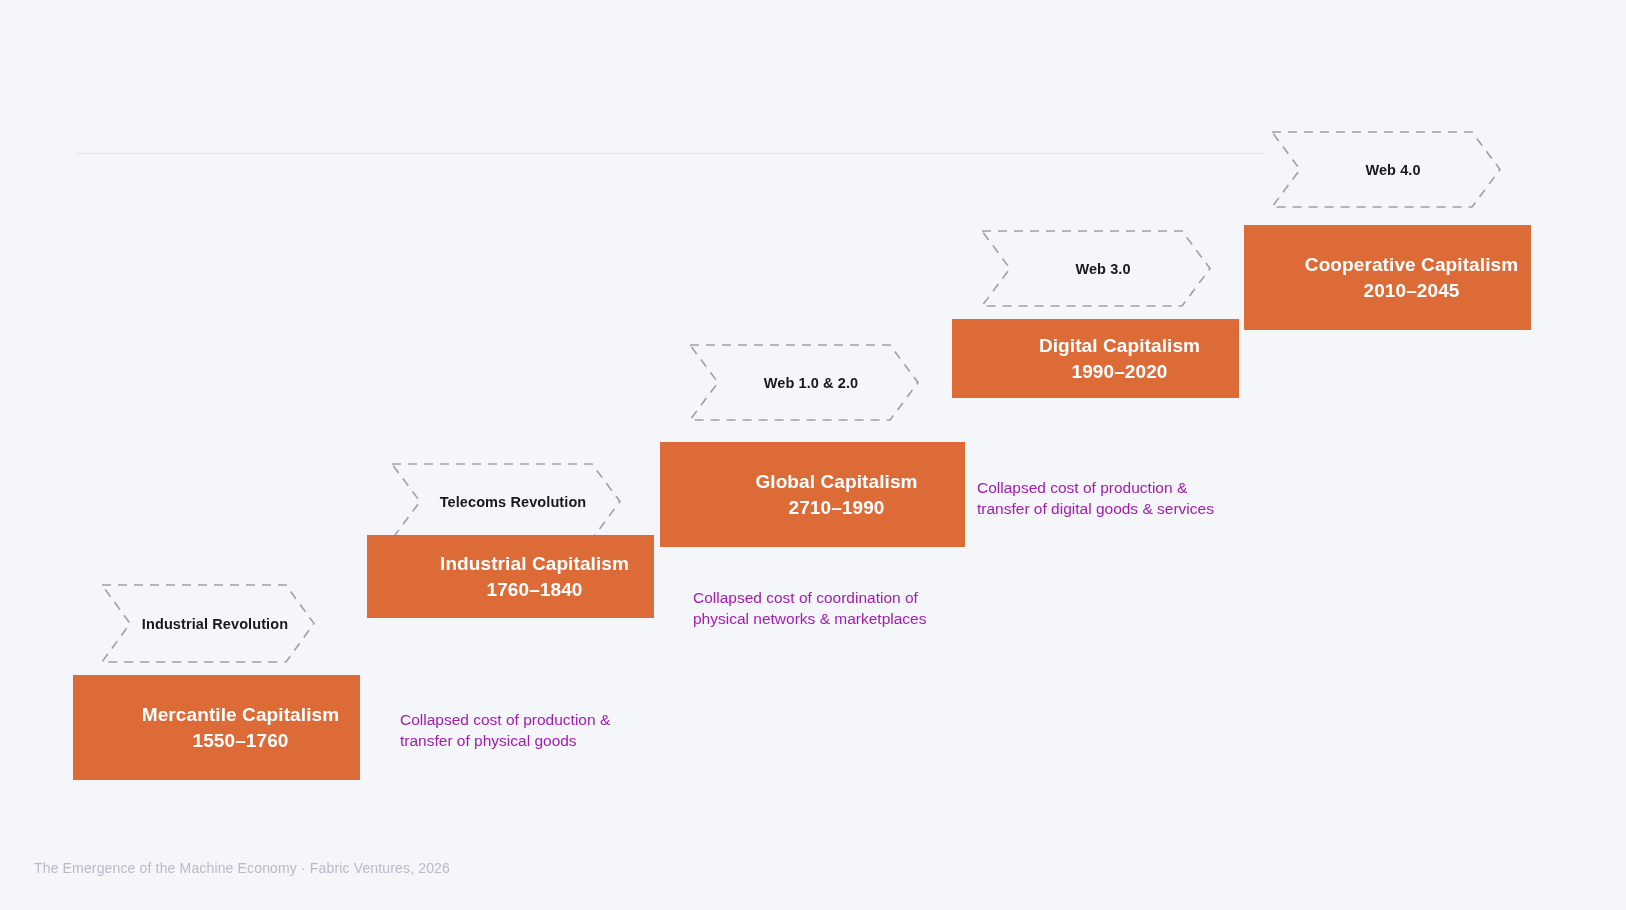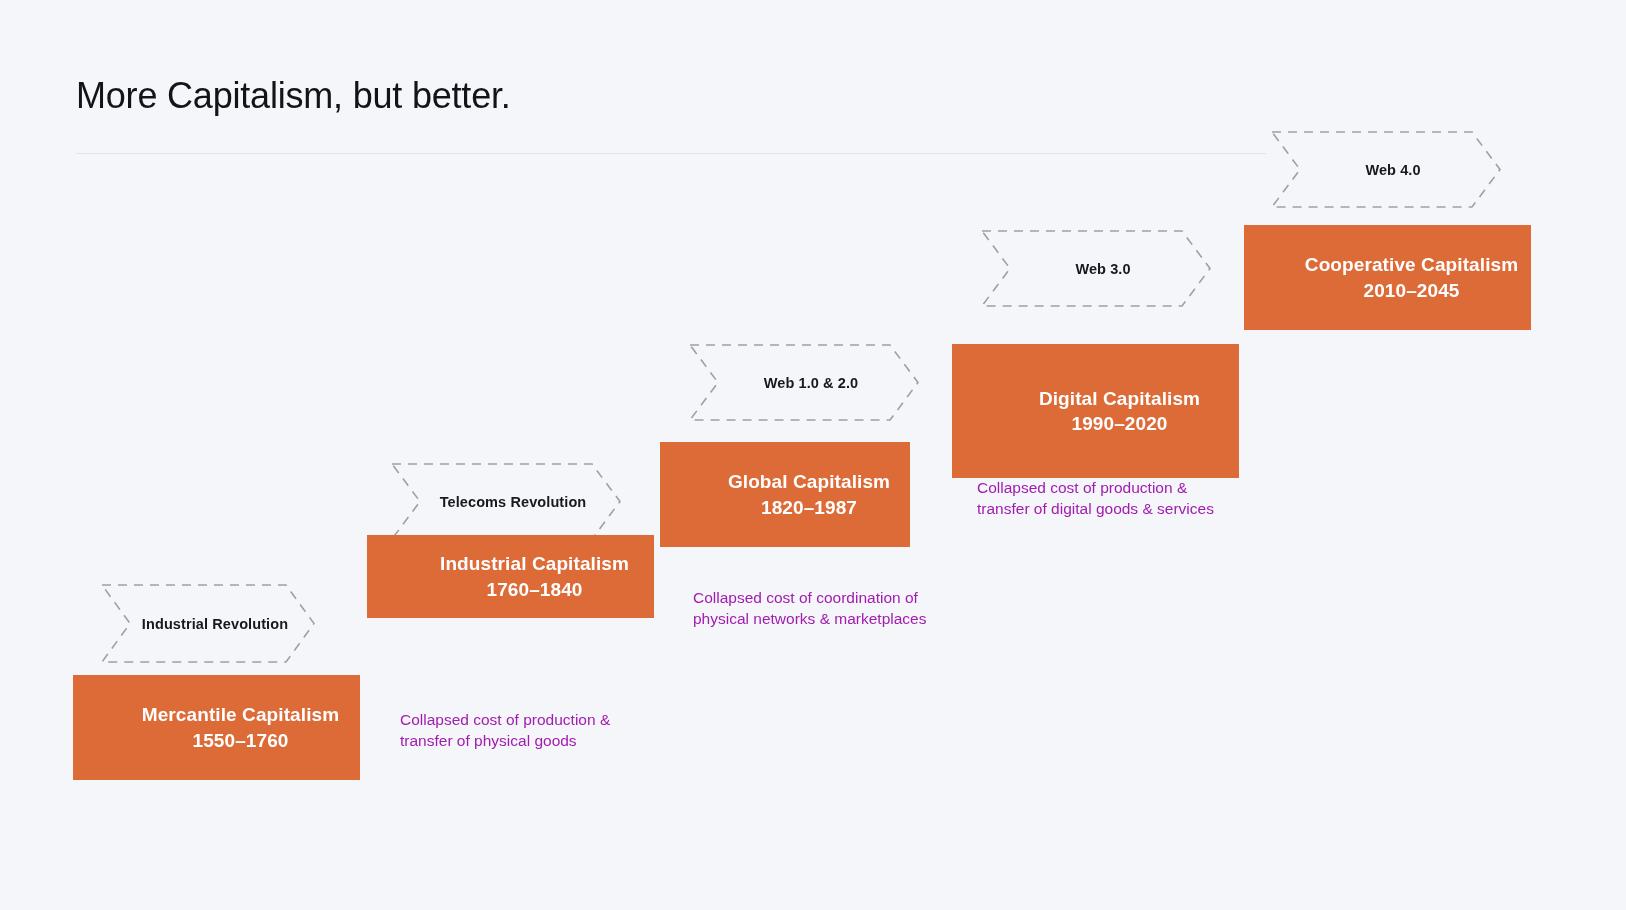--- a/index.html
+++ b/index.html
@@ -127,21 +127,20 @@
     color: #b6bbc6;
     letter-spacing: 0.15px;
     white-space: nowrap;
   }
 </style>
 </head>
 <body>
 
 <div class="slide">
 
-  <div class="slide-title">More Capitalism, but better.</div>
   <div class="title-rule"></div>
 
   <div class="stage">
 
     <div class="step">
       <div class="chevron" style="left:100px; top:583px; width:216px; height:81px;">
         <svg width="216" height="81" viewBox="0 0 216 81" aria-hidden="true">
           <path d="M2,2 L186,2 L214,40.5 L186,79 L2,79 L30,40.5 Z" fill="none" stroke="#9aa0aa" stroke-width="1.6" stroke-dasharray="9 7" stroke-linejoin="miter"></path>
         </svg>
         <div class="chevron-label">Industrial Revolution</div>
@@ -171,38 +170,38 @@
     </div>
 
     <div class="step">
       <div class="chevron" style="left:688px; top:343px; width:232px; height:79px;">
         <svg width="232" height="79" viewBox="0 0 232 79" aria-hidden="true">
           <path d="M2,2 L202,2 L230,39.5 L202,77 L2,77 L30,39.5 Z" fill="none" stroke="#9aa0aa" stroke-width="1.6" stroke-dasharray="9 7" stroke-linejoin="miter"></path>
         </svg>
         <div class="chevron-label">Web 1.0 &amp; 2.0</div>
       </div>
 
-      <div class="phase-box" style="left:660px; top:442px; width:250px; height:105px;">
+      <div class="phase-box" style="left:660px; top:442px; width:305px; height:105px;">
         <div class="phase-name">Global Capitalism</div>
-        <div class="phase-years">1820–1987</div>
+        <div class="phase-years">2710–1990</div>
       </div>
 
       <div class="phase-caption" style="left:693px; top:588px; width:300px;">Collapsed cost of coordination of
 physical networks &amp; marketplaces</div>
     </div>
 
     <div class="step">
       <div class="chevron" style="left:980px; top:229px; width:232px; height:79px;">
         <svg width="232" height="79" viewBox="0 0 232 79" aria-hidden="true">
           <path d="M2,2 L202,2 L230,39.5 L202,77 L2,77 L30,39.5 Z" fill="none" stroke="#9aa0aa" stroke-width="1.6" stroke-dasharray="9 7" stroke-linejoin="miter"></path>
         </svg>
         <div class="chevron-label">Web 3.0</div>
       </div>
 
-      <div class="phase-box" style="left:952px; top:344px; width:287px; height:134px;">
+      <div class="phase-box" style="left:952px; top:319px; width:287px; height:79px;">
         <div class="phase-name">Digital Capitalism</div>
         <div class="phase-years">1990–2020</div>
       </div>
 
       <div class="phase-caption" style="left:977px; top:478px; width:310px;">Collapsed cost of production &amp;
 transfer of digital goods &amp; services</div>
     </div>
 
     <div class="step">
       <div class="chevron" style="left:1270px; top:130px; width:232px; height:79px;">
@@ -213,14 +212,15 @@
       </div>
 
       <div class="phase-box" style="left:1244px; top:225px; width:287px; height:105px;">
         <div class="phase-name">Cooperative Capitalism</div>
         <div class="phase-years">2010–2045</div>
       </div>
     </div>
 
   </div>
 
+  <div class="footer">The Emergence of the Machine Economy  ·  Fabric Ventures, 2026</div>
 
 </div>
 
 </body></html>

